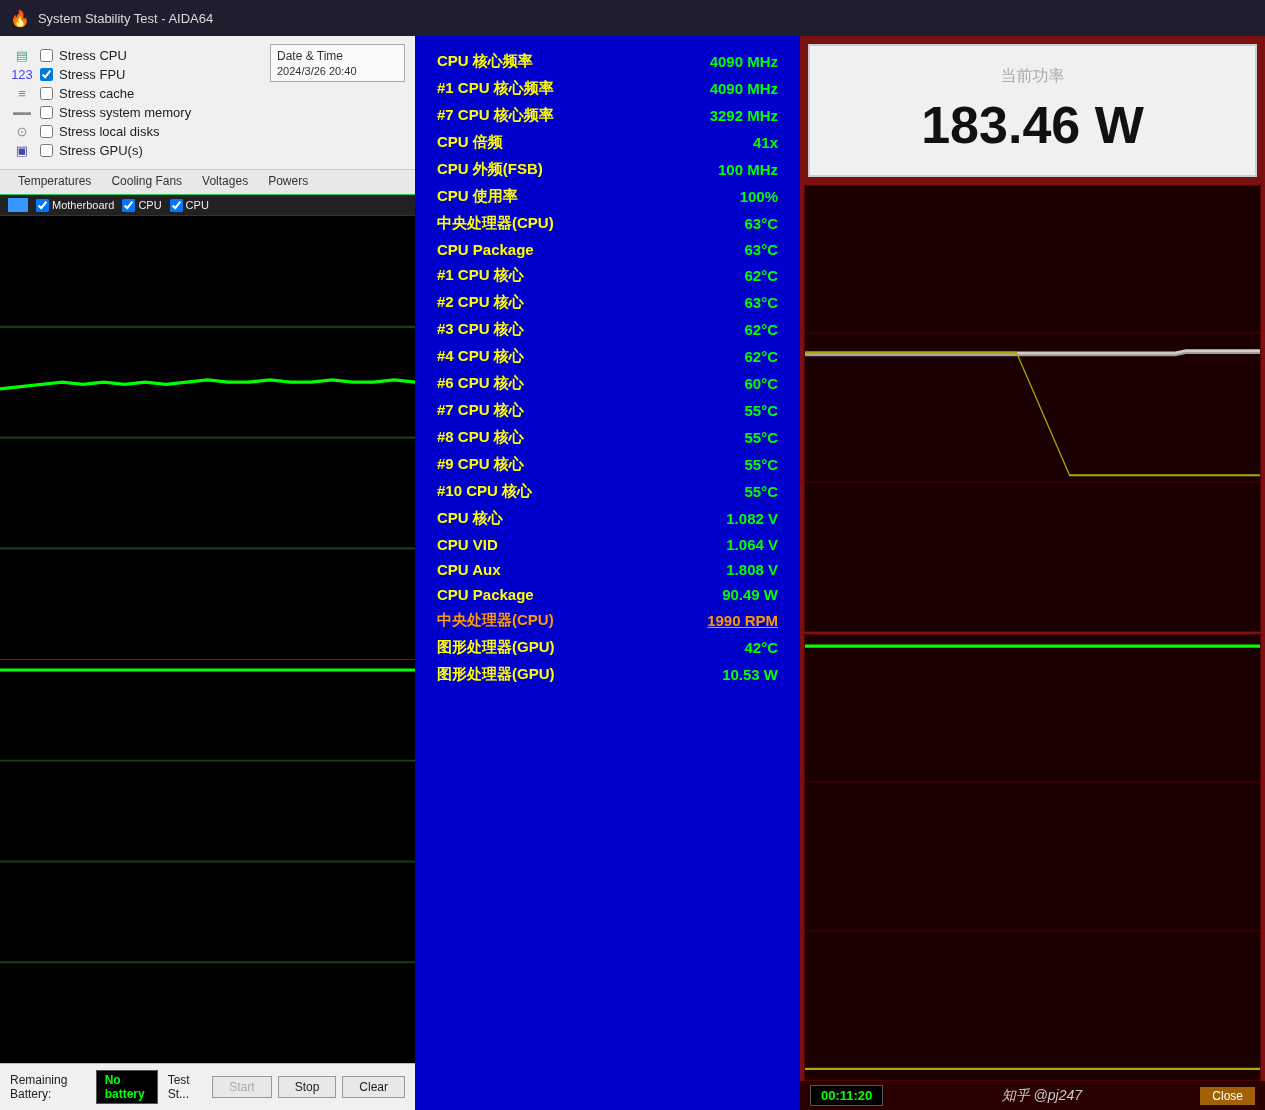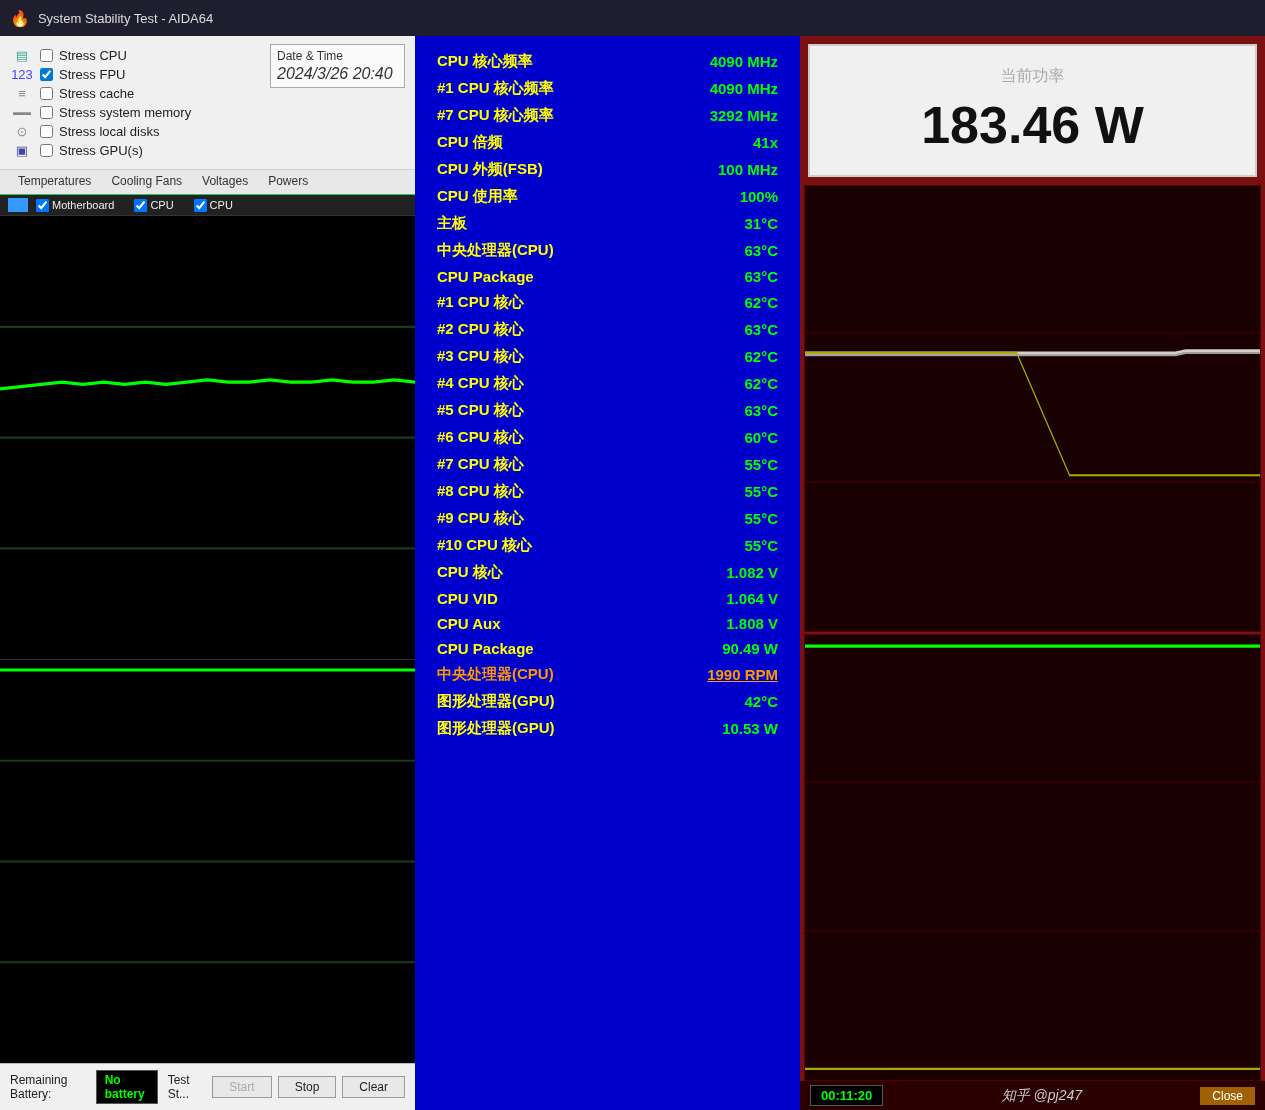--- a/index.html
+++ b/index.html
@@ -75,21 +75,21 @@
     .date-panel {
       width: 135px;
       font-size: 12px;
       color: #333;
       border: 1px solid #aaa;
       background: #fafafa;
       padding: 4px 6px;
       height: fit-content;
     }
     .date-panel .date-title { font-size: 12px; margin-bottom: 2px; }
-    .date-panel .date-value { font-size: 16px; font-style: italic; }
+    .date-panel .date-value { font-size: 11px; }
 
     
     .tabs-bar {
       display: flex;
       background: #e8e8e8;
       border-top: 1px solid #ccc;
       border-bottom: 1px solid #22c55e;
       padding: 0 8px;
     }
     .tab {
@@ -111,21 +111,21 @@
 
     .chart-header {
       display: flex;
       align-items: center;
       padding: 3px 8px;
       background: #222;
       gap: 8px;
     }
     .chart-cb-group {
       display: flex;
-      gap: 20px;
+      gap: 8px;
       align-items: flex-start;
       font-size: 11px;
       color: #eee;
     }
     .chart-cb-group label {
       display: flex;
       align-items: center;
       gap: 3px;
       cursor: pointer;
     }
@@ -450,24 +450,20 @@
           </tr>
           <tr>
             <td>CPU 外频(FSB)</td>
             <td>100 MHz</td>
           </tr>
           <tr>
             <td>CPU 使用率</td>
             <td>100%</td>
           </tr>
           <tr>
-            <td>主板</td>
-            <td>31°C</td>
-          </tr>
-          <tr>
             <td>中央处理器(CPU)</td>
             <td>63°C</td>
           </tr>
           <tr>
             <td>CPU Package</td>
             <td>63°C</td>
           </tr>
           <tr>
             <td>#1 CPU 核心</td>
             <td>62°C</td>
@@ -476,24 +472,20 @@
             <td>#2 CPU 核心</td>
             <td>63°C</td>
           </tr>
           <tr>
             <td>#3 CPU 核心</td>
             <td>62°C</td>
           </tr>
           <tr>
             <td>#4 CPU 核心</td>
             <td>62°C</td>
-          </tr>
-          <tr>
-            <td>#5 CPU 核心</td>
-            <td>63°C</td>
           </tr>
           <tr>
             <td>#6 CPU 核心</td>
             <td>60°C</td>
           </tr>
           <tr>
             <td>#7 CPU 核心</td>
             <td>55°C</td>
           </tr>
           <tr>

